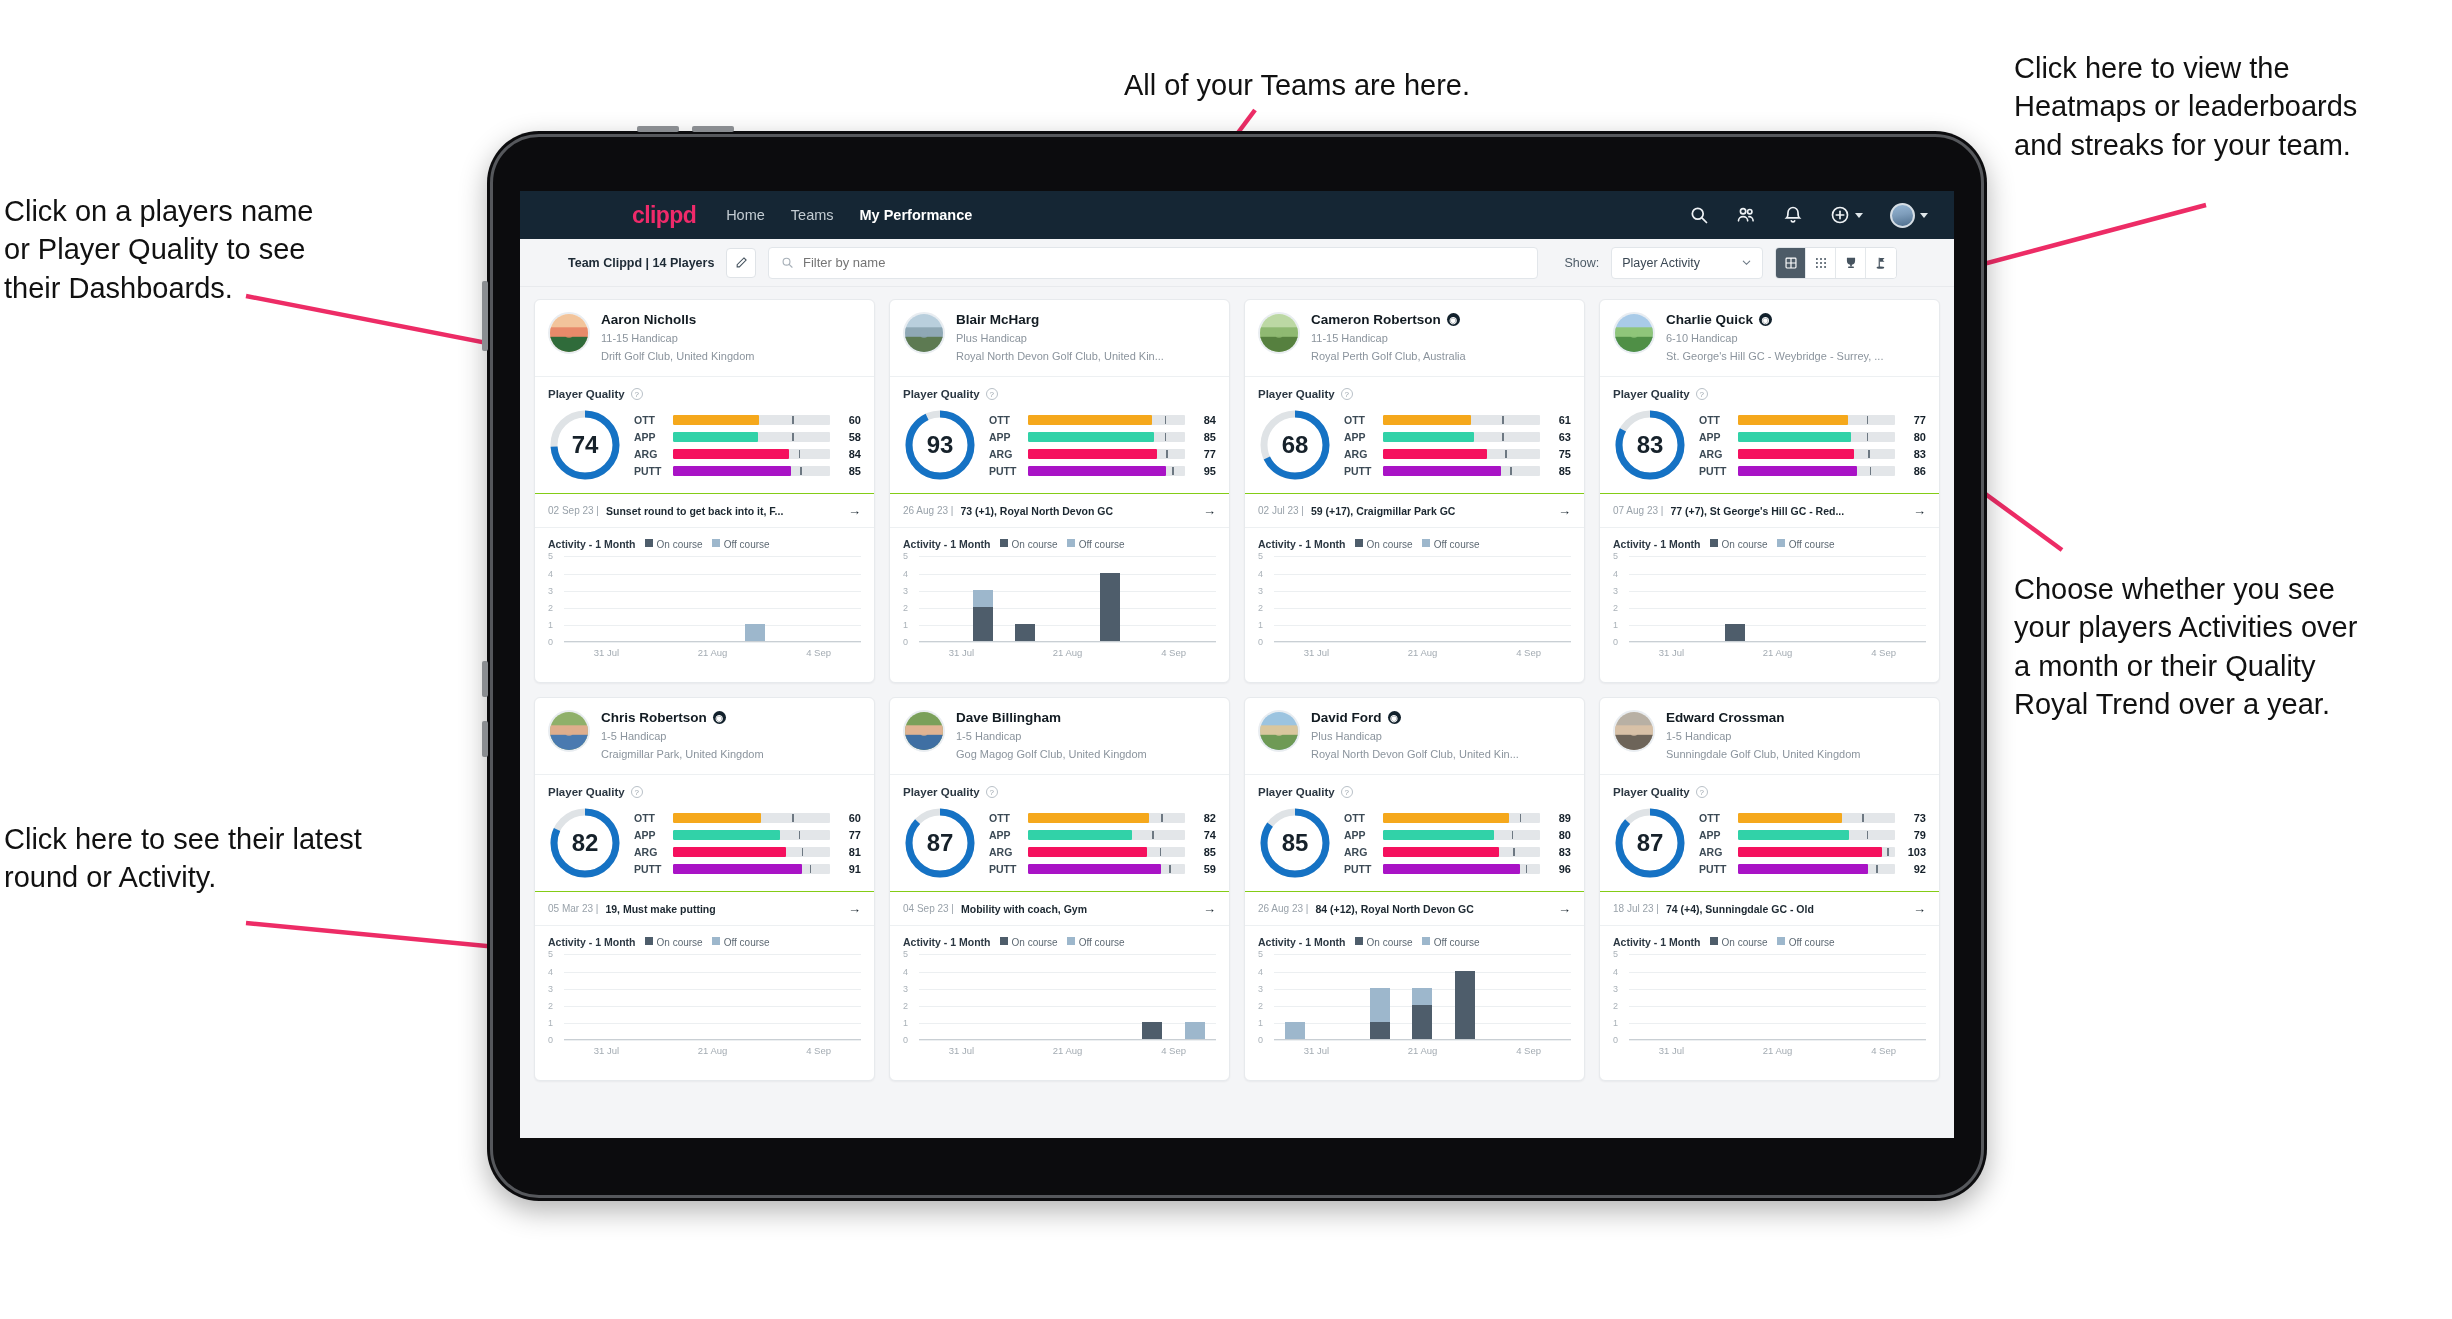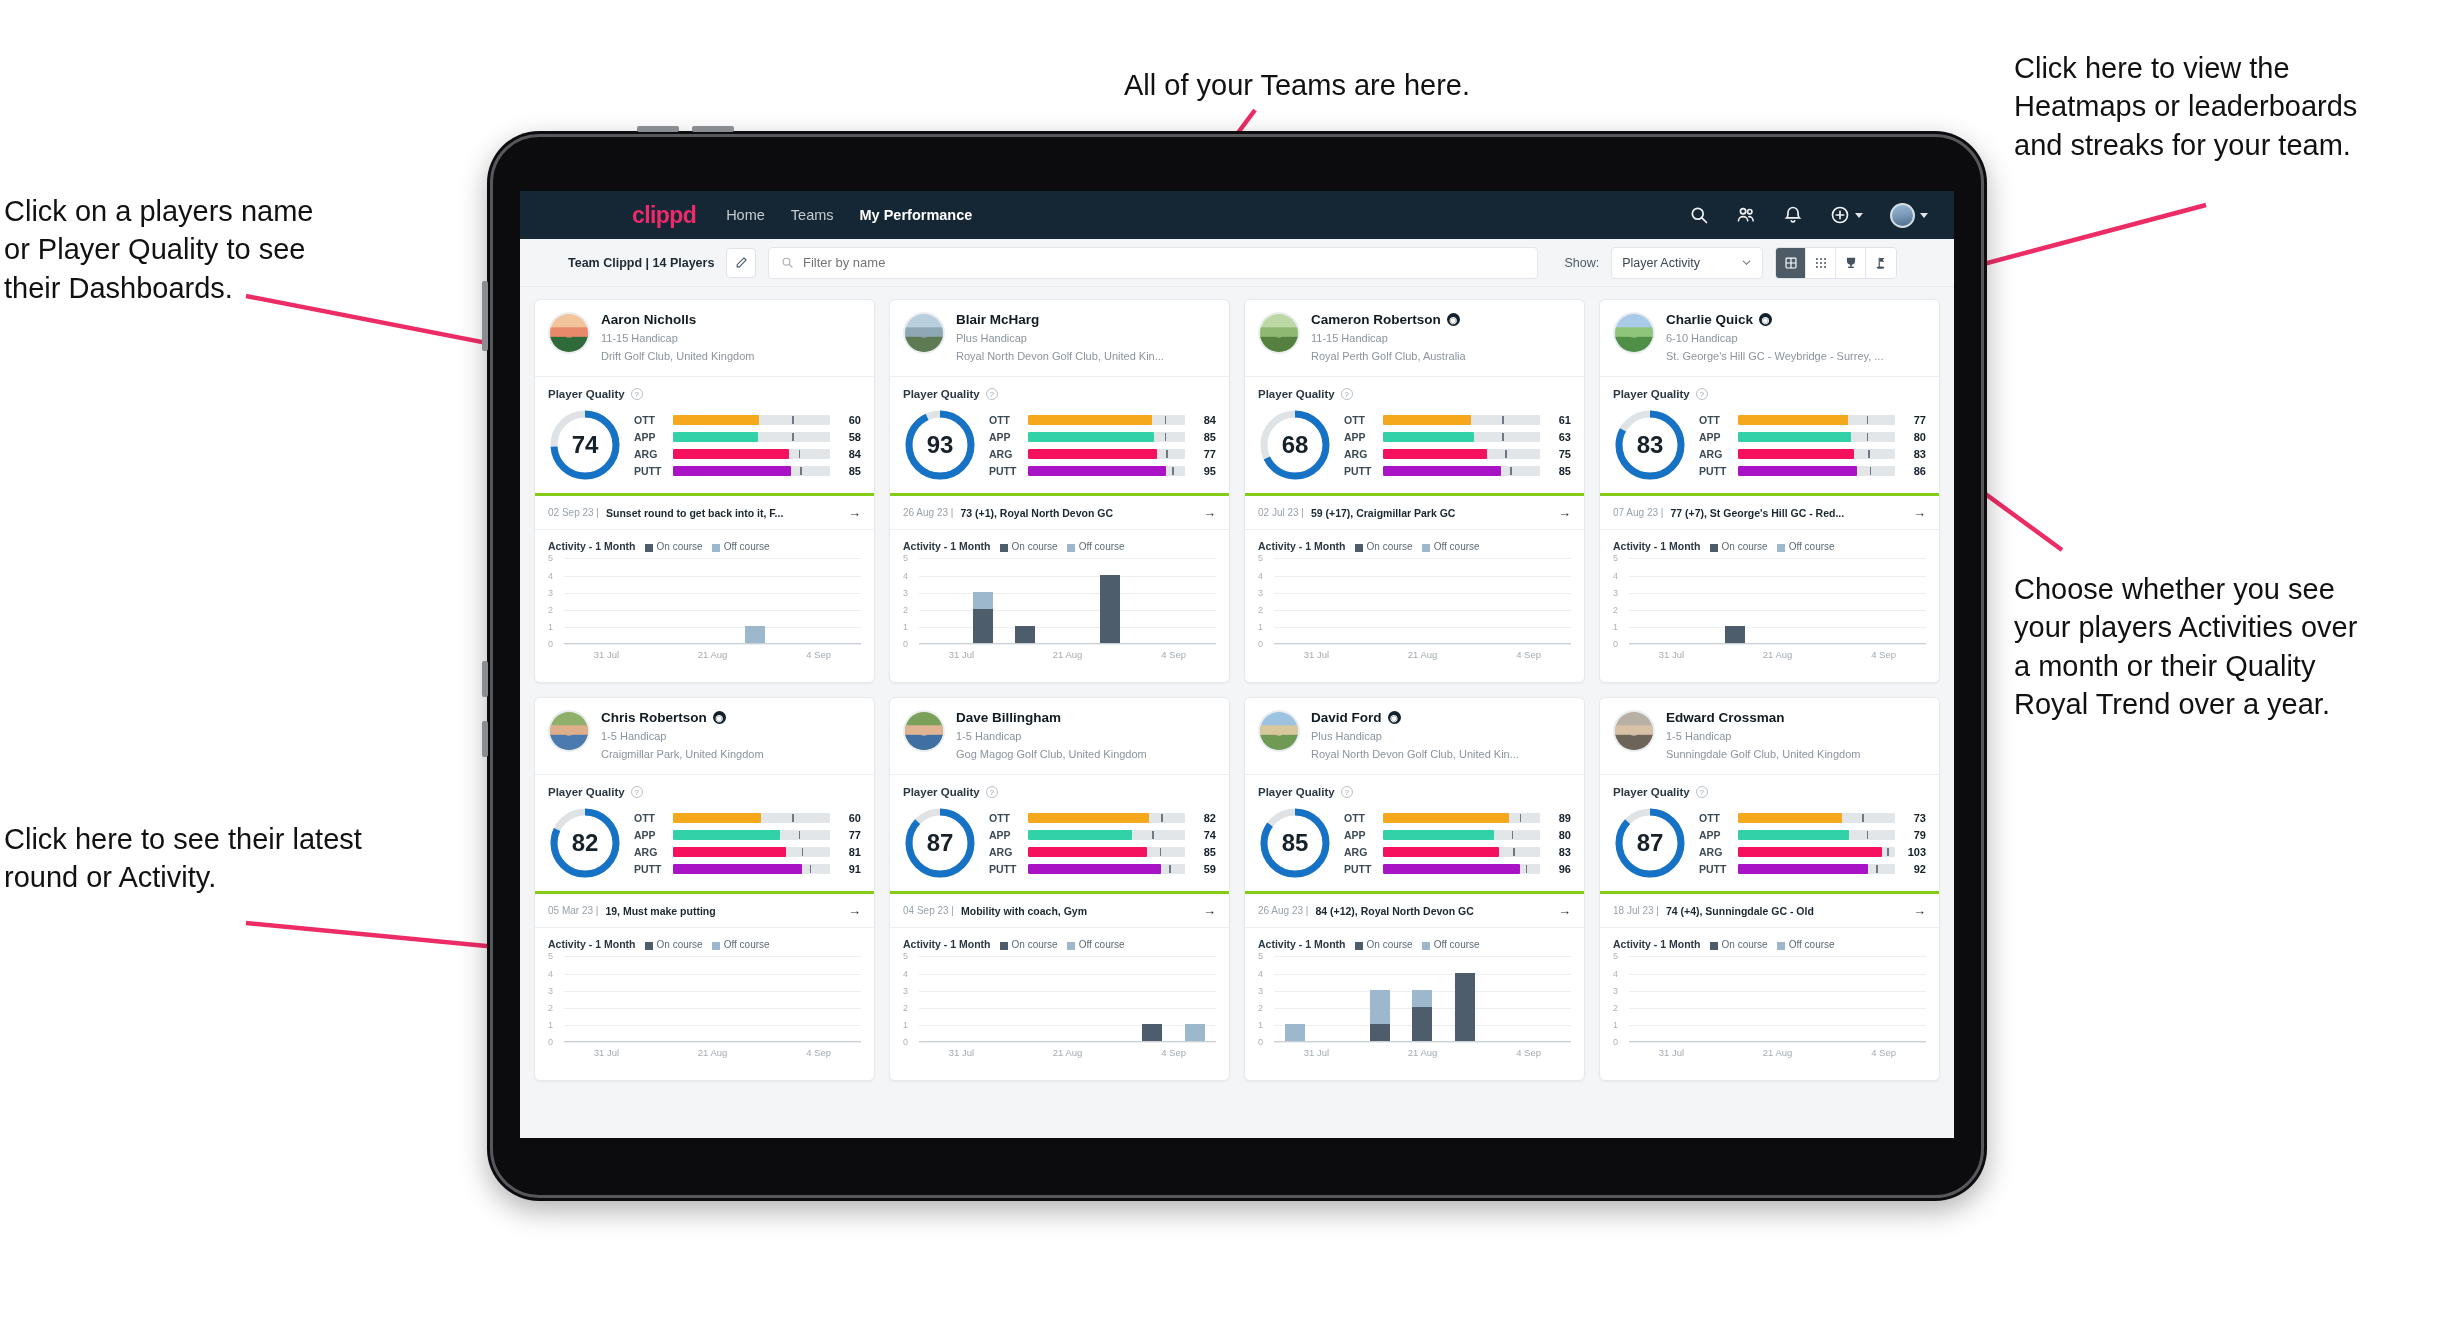--- a/index.html
+++ b/index.html
@@ -210,36 +210,36 @@
   .bar-track {
     flex: 1; height: 10px; background: #e3e6e9; border-radius: 1px;
     position: relative; overflow: hidden; min-width: 56px;
   }
   .bar-fill { position: absolute; left: 0; top: 0; bottom: 0; border-radius: 1px; }
   .bar-tick { position: absolute; top: 1px; bottom: 1px; width: 1.5px; background: #6d7882; }
   .bar-num { font-size: 11px; font-weight: 700; color: #15202a; width: 24px; text-align: right; }
 
   .latest {
     display: flex; align-items: center; gap: 7px;
-    padding: 9px 13px; border-top: 3px solid #84cc16; border-bottom: 1px solid #edf0f2;
+    padding: 9px 13px; border-top: 1px solid #84cc16; border-bottom: 1px solid #edf0f2;
     cursor: pointer;
   }
   .latest-date { font-size: 10px; color: #99a2aa; white-space: nowrap; }
   .latest-txt {
     font-size: 10.5px; font-weight: 700; color: #1b2730;
     white-space: nowrap; overflow: hidden; text-overflow: ellipsis; flex: 1;
   }
   .latest-arrow { font-size: 13px; color: #1b2730; }
 
   .act-head {
     display: flex; align-items: center; gap: 9px;
     padding: 10px 13px 4px 13px; flex-wrap: nowrap;
   }
   .act-title { font-size: 10.5px; font-weight: 700; color: #2b3742; white-space: nowrap; }
-  .leg { display: flex; align-items: flex-end; gap: 4px; font-size: 10px; color: #5e6a74; white-space: nowrap; }
+  .leg { display: flex; align-items: flex-start; gap: 4px; font-size: 10px; color: #5e6a74; white-space: nowrap; }
   .leg-sw { width: 8px; height: 8px; }
   .chart { padding: 2px 13px 8px 13px; position: relative; }
   .chart-grid { position: relative; height: 86px; }
   .gl {
     position: absolute; left: 16px; right: 0; height: 1px; background: #eceff1;
   }
   .gl-label {
     position: absolute; left: 0; font-size: 9px; color: #aab2b9;
     transform: translateY(-50%);
   }

